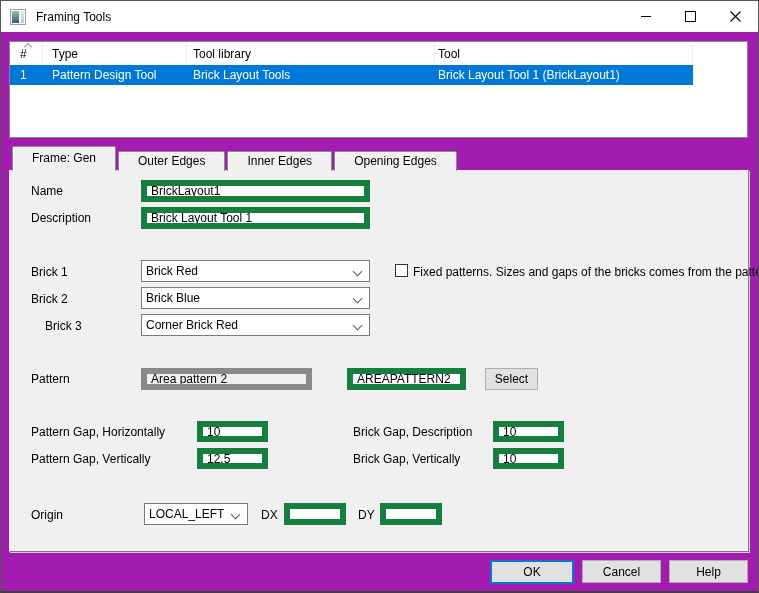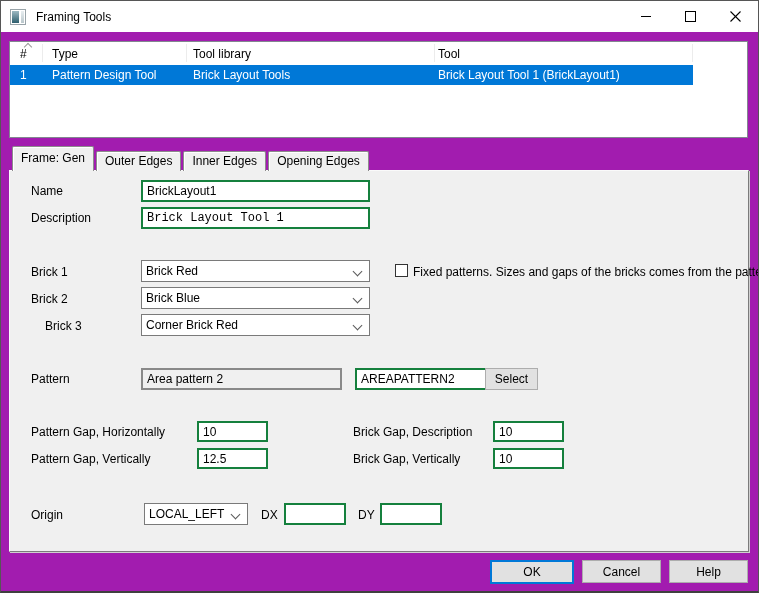--- a/index.html
+++ b/index.html
@@ -29,31 +29,31 @@
   .lv-cell{position:absolute;top:5px;white-space:nowrap;}
   .lv-sep{position:absolute;top:2px;height:18px;width:1px;background:#ececec;}
   .sort-icon{position:absolute;left:15px;top:0px;width:6px;height:6px;}
   .sort-icon::before{content:"";position:absolute;left:0;top:2px;width:5px;height:5px;
             border-left:1px solid #9a9a9a;border-top:1px solid #9a9a9a;transform:rotate(45deg);}
   .lv-row{position:absolute;left:0;top:23px;width:683px;height:20px;background:#0078d7;color:#fff;}
   .lv-row .lv-cell{top:3px;}
 
   
   .tabs{position:absolute;left:11px;top:146px;height:24px;display:flex;align-items:flex-end;z-index:3;}
-  .tab{height:19px;line-height:19px;padding:0 8px;background:#f0f0f0;margin-right:2px;
+  .tab{height:19px;line-height:19px;padding:0 19px;background:#f0f0f0;margin-right:2px;
        border:1px solid #8c8c8c;border-bottom:none;border-radius:2px 2px 0 0;
        box-shadow:inset 1px 1px 0 #fff;white-space:nowrap;cursor:default;}
   .tab.active{height:24px;line-height:22px;position:relative;z-index:4;}
   .tabpage{position:absolute;left:8px;top:169px;width:740px;height:382px;box-sizing:border-box;
            background:#f0f0f0;border:1px solid;border-color:#fafafa #7b7b7b #7b7b7b #fafafa;
            box-shadow:1px 1px 0 #d0d0d0;}
 
   
   .lbl{position:absolute;white-space:nowrap;}
-  .tbox{position:absolute;box-sizing:border-box;height:22px;border:2px solid #15803d;background:#fff;
+  .tbox{position:absolute;box-sizing:border-box;height:22px;border:6px solid #15803d;background:#fff;
         font-family:"Liberation Sans",sans-serif;font-size:12px;color:#000;padding:0 4px;margin:0;}
   .tbox.small{height:21px;}
   .tbox.readonly{background:#f0f0f0;border-color:#898989;}
   .combo{position:absolute;box-sizing:border-box;height:22px;border:1px solid #7a7a7a;background:#fff;
          display:flex;align-items:center;padding:0 20px 0 4px;cursor:default;}
   .chev{position:absolute;right:8px;top:7px;width:6px;height:6px;
         border-right:1px solid #5a5a5a;border-bottom:1px solid #5a5a5a;transform:rotate(45deg);}
   .checkbox{position:absolute;width:13px;height:13px;box-sizing:border-box;background:#fff;
             border:1px solid #333;}
   .sbtn{position:absolute;box-sizing:border-box;height:22px;background:#e1e1e1;border:1px solid #adadad;
@@ -111,21 +111,21 @@
     <div class="tab">Outer Edges</div>
     <div class="tab">Inner Edges</div>
     <div class="tab">Opening Edges</div>
   </div>
   <div class="tabpage"></div>
 
   <span class="lbl" style="left:30px;top:183px;">Name</span>
   <input class="tbox" style="left: 140px; top: 179px; width: 229px;" value="BrickLayout1">
 
   <span class="lbl" style="left:30px;top:210px;">Description</span>
-  <input class="tbox" style="left: 140px; top: 206px; width: 229px; font-family: Liberation Mono, monospace;" value="Brick Layout Tool 1">
+  <input class="tbox" style="left: 140px; top: 206px; width: 229px;" value="Brick Layout Tool 1">
 
   <span class="lbl" style="left:30px;top:264px;">Brick 1</span>
   <div class="combo" style="left:140px;top:259px;width:229px;">
     <span>Brick Red</span>
     <span class="chev"></span>
   </div>
 
   <span class="lbl" style="left:30px;top:291px;">Brick 2</span>
   <div class="combo" style="left:140px;top:286px;width:229px;">
     <span>Brick Blue</span>
@@ -135,22 +135,22 @@
   <span class="lbl" style="left:44px;top:318px;">Brick 3</span>
   <div class="combo" style="left:140px;top:313px;width:229px;">
     <span>Corner Brick Red</span>
     <span class="chev"></span>
   </div>
 
   <span class="checkbox" style="left:394px;top:263px;"></span>
   <span class="lbl" style="left:412px;top:264px;">Fixed patterns. Sizes and gaps of the bricks comes from the patterns.</span>
 
   <span class="lbl" style="left:30px;top:371px;">Pattern</span>
-  <input class="tbox readonly" style="left: 140px; top: 367px; width: 201px;" readonly="" value="Area pattern 2">
-  <input class="tbox" style="left: 354px; top: 367px; width: 138px;" value="AREAPATTERN2">
+  <input class="tbox readonly" style="left: 140px; top: 367px; width: 171px;" readonly="" value="Area pattern 2">
+  <input class="tbox" style="left: 346px; top: 367px; width: 119px;" value="AREAPATTERN2">
   <button class="sbtn" style="left:484px;top:367px;width:53px;">Select</button>
 
   <span class="lbl" style="left:30px;top:424px;">Pattern Gap, Horizontally</span>
   <input class="tbox small" style="left: 196px; top: 420px; width: 71px;" value="10">
   <span class="lbl" style="left:30px;top:451px;">Pattern Gap, Vertically</span>
   <input class="tbox small" style="left: 196px; top: 447px; width: 71px;" value="12.5">
 
   <span class="lbl" style="left:352px;top:424px;">Brick Gap, Description</span>
   <input class="tbox small" style="left: 492px; top: 420px; width: 71px;" value="10">
   <span class="lbl" style="left:352px;top:451px;">Brick Gap, Vertically</span>

